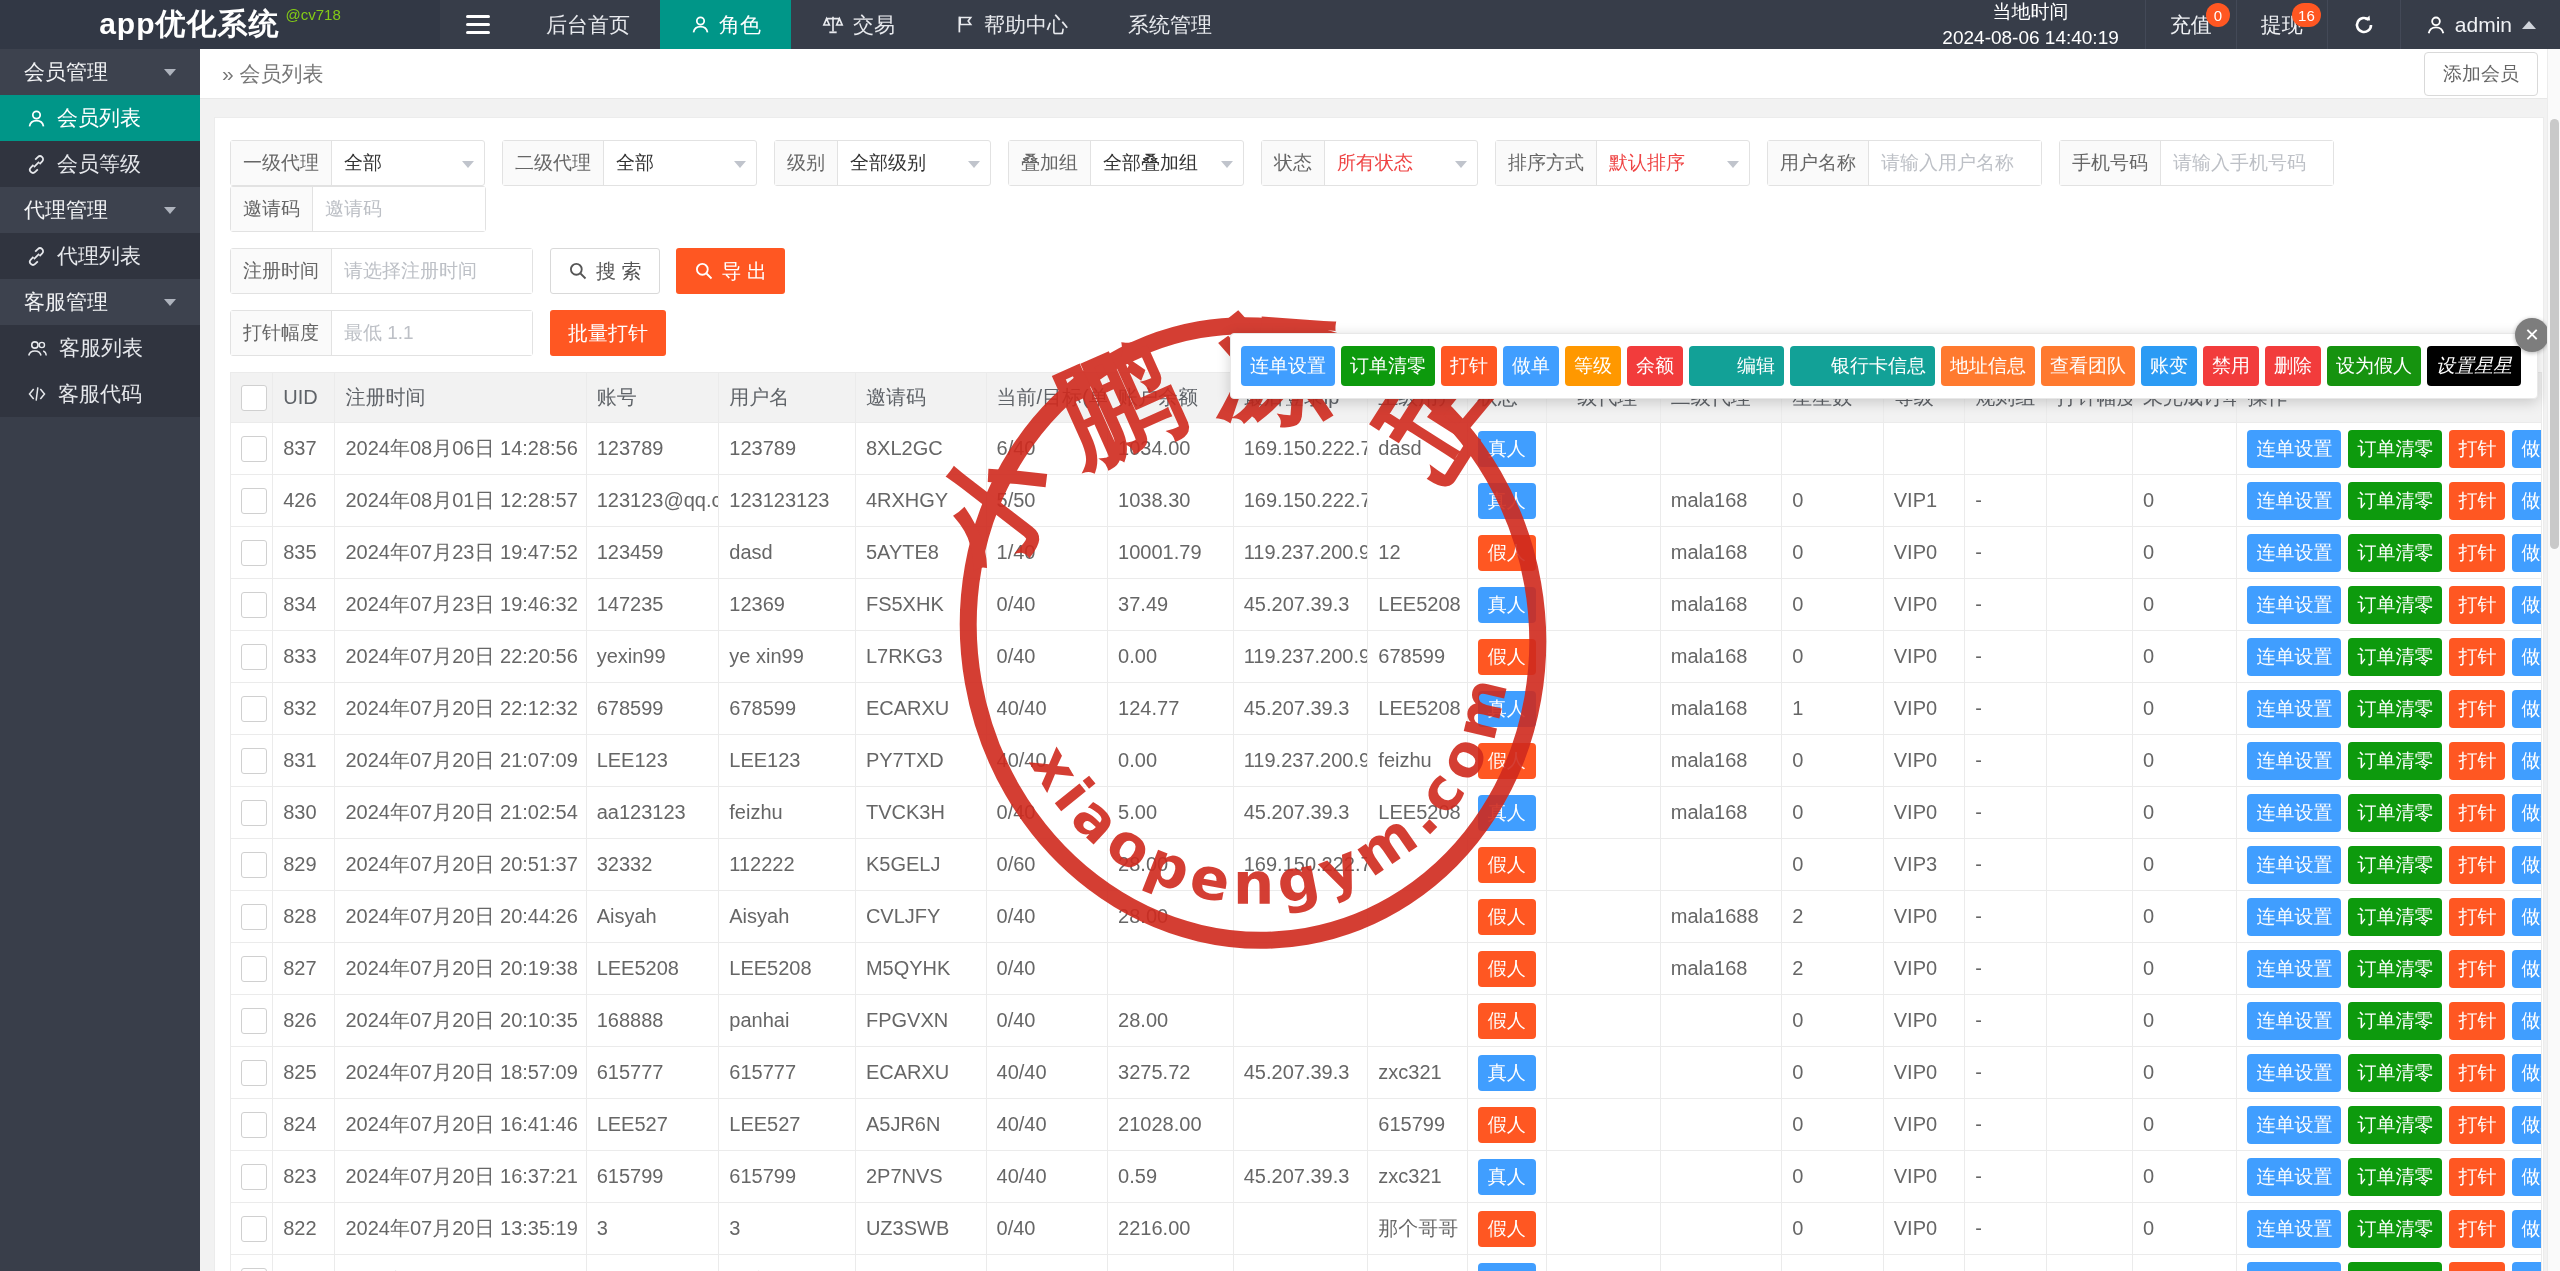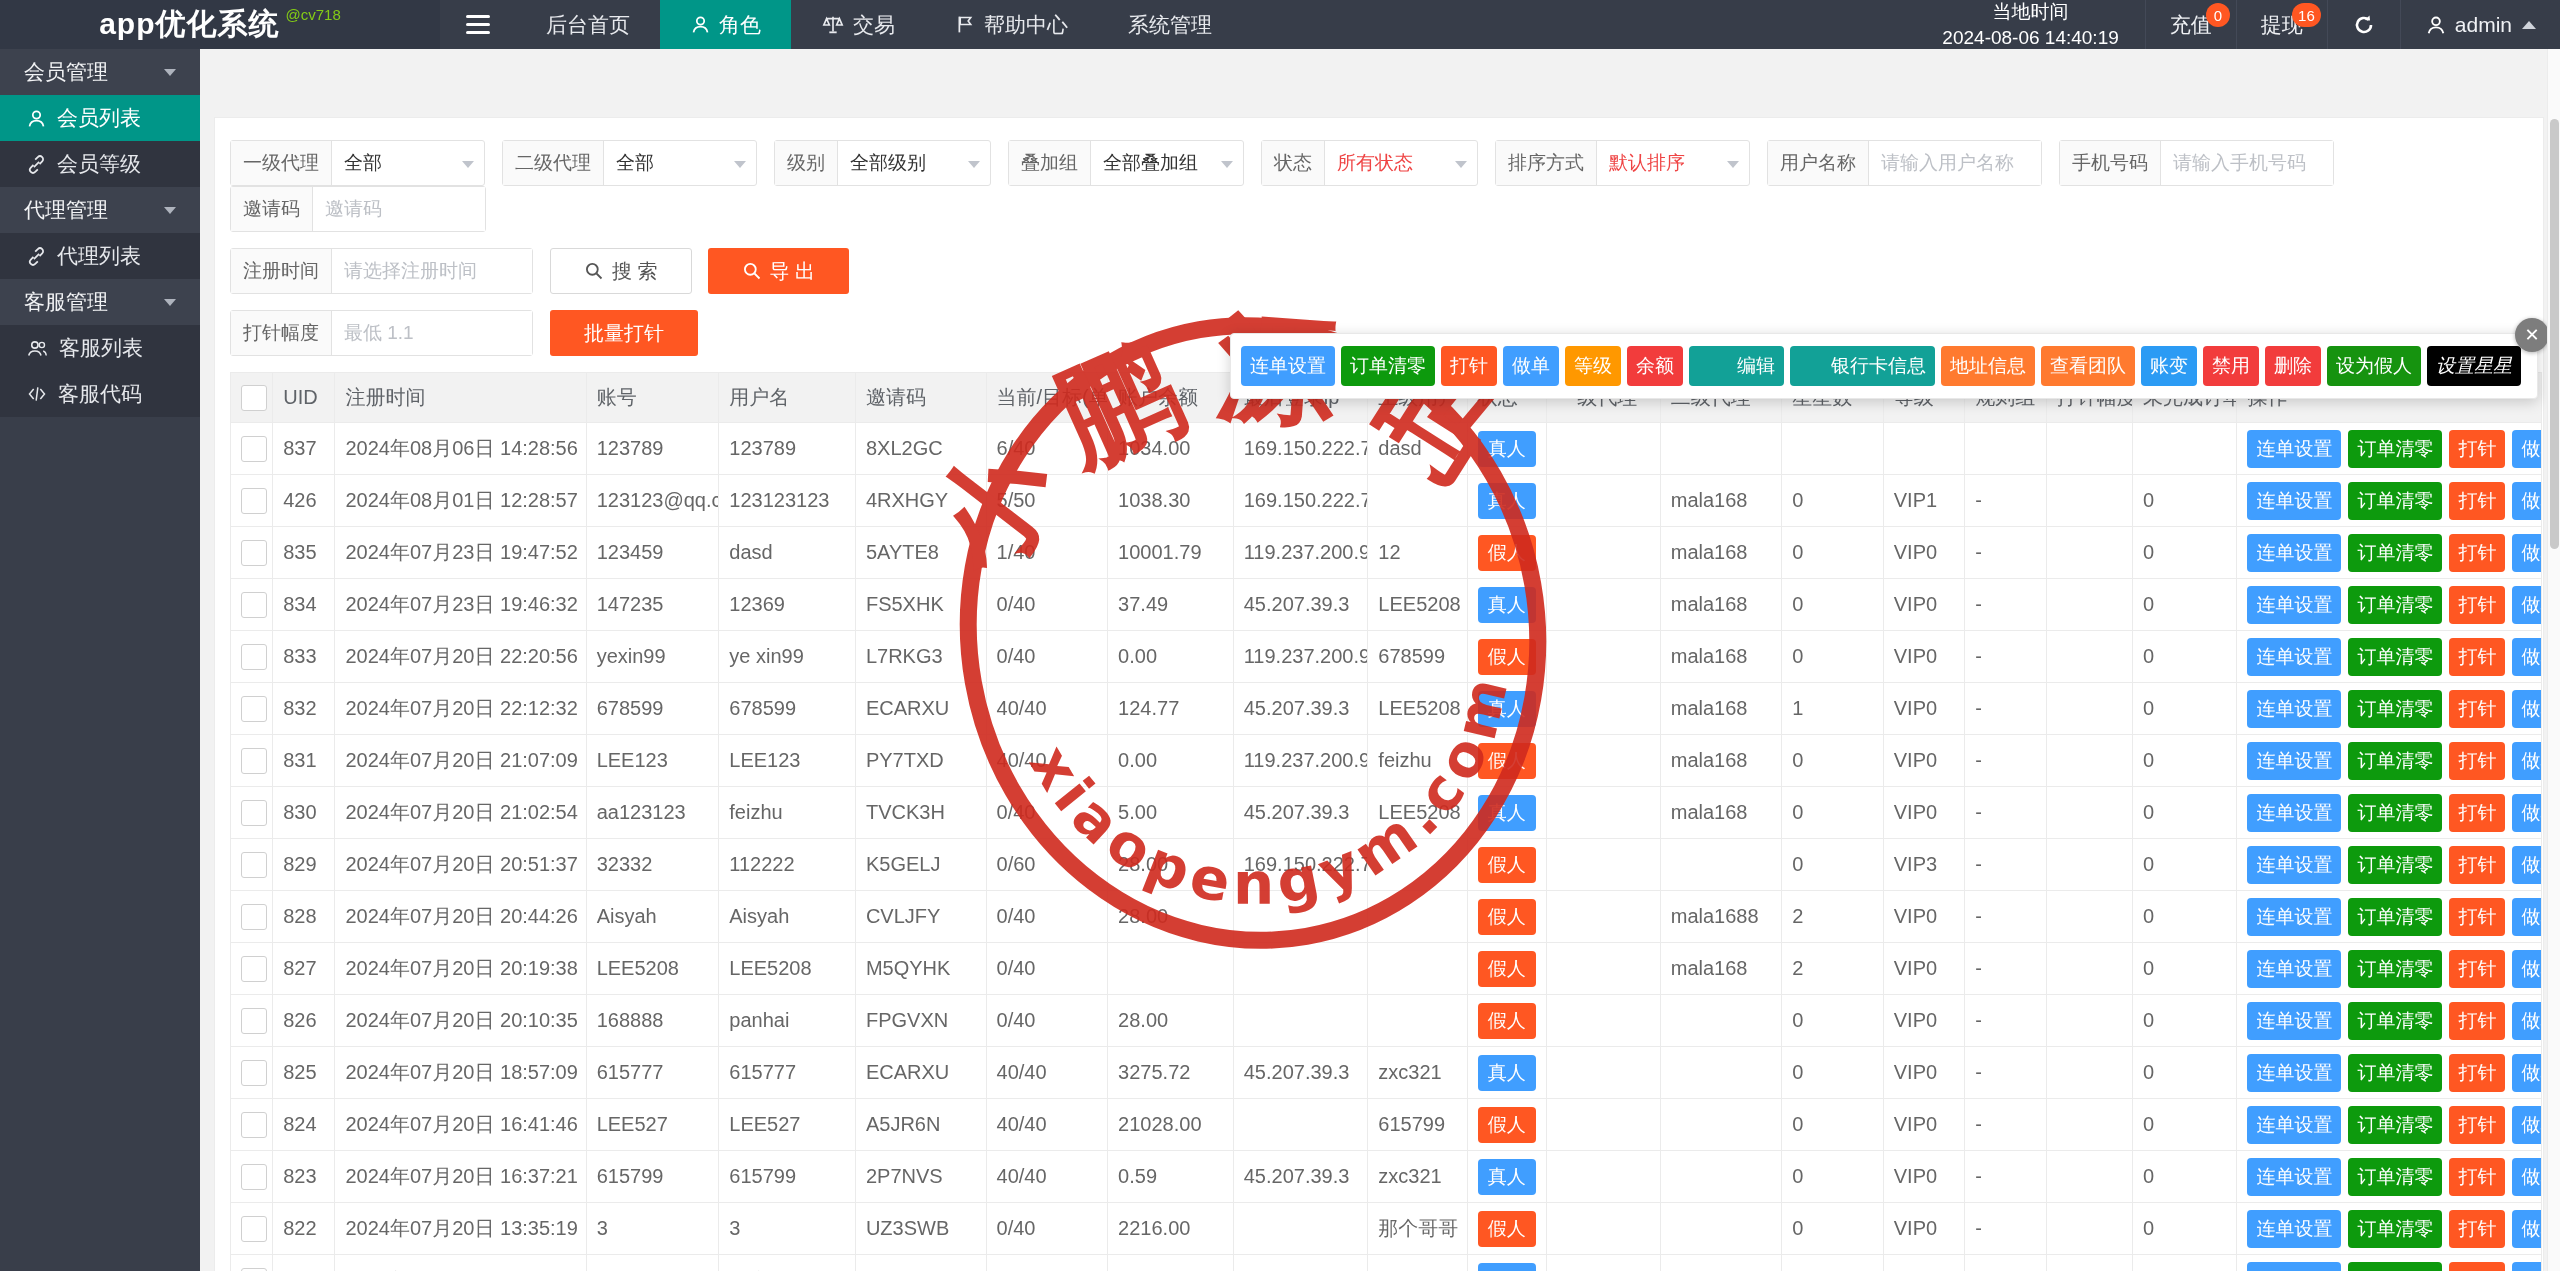--- a/index.html
+++ b/index.html
@@ -58,21 +58,21 @@
   .flabel { display:flex; align-items:center; padding:0 12px; background:#fafafa;
     border-right:1px solid #e2e2e2; color:#666; font-size:19px; white-space:nowrap; }
   .fselect { position:relative; width:152px; display:flex; align-items:center;
     padding:0 30px 0 12px; font-size:19px; color:#333; cursor:pointer; }
   .fselect.ph { color:#ef4444; }
   .fselect .caret { position:absolute; right:10px; top:20px; width:0; height:0;
     border-left:6px solid transparent; border-right:6px solid transparent; border-top:7px solid #c0c4cc; }
   .finput { width:172px; border:0; outline:0; font-size:19px; color:#333; padding:0 12px; }
   .finput::placeholder { color:#bdc0c6; }
   .finput.wide { width:200px; }
-  .btn { display:inline-flex; align-items:center; gap:8px; height:46px; padding:0 33px;
+  .btn { display:inline-flex; align-items:center; gap:8px; height:46px; padding:0 17px;
     font-size:20px; border-radius:3px; cursor:pointer; border:1px solid transparent; }
   .btn-plain { background:#fff; border-color:#d9d9d9; color:#555; }
   .btn-orange { background:#ff5722; color:#fff; }
 
   
   table { width:2312px; border-collapse:collapse; table-layout:fixed; }
   th, td { border:1px solid #ebebeb; height:52px; padding:0 10px; font-size:20px;
     text-align:left; white-space:nowrap; overflow:hidden; font-weight:normal; }
   th { background:#f2f2f2; color:#5f6368; height:50px; }
   td { color:#666; }
@@ -239,20 +239,27 @@
       <span class="icon">
         <svg width="22" height="20" viewBox="0 0 24 24">
           <path d="M8 6 3 12l5 6M16 6l5 6-5 6M13 4l-2 16" fill="none" stroke="currentColor" stroke-width="1.8"></path>
         </svg>
       </span>
       <span>客服代码</span>
     </div>
   </aside>
 
 <div class="main">
+  <div class="crumbbar">
+    <span class="crumb">
+      <span>»</span>
+      <span>会员列表</span>
+    </span>
+    <button class="add-btn">添加会员</button>
+  </div>
 
   <div class="card">
     <div class="frow" id="filter-row1">
         <div class="fgroup">
           <span class="flabel">一级代理</span>
           <div class="fselect">全部<span class="caret"></span></div>
         </div>
         <div class="fgroup">
           <span class="flabel">二级代理</span>
           <div class="fselect">全部<span class="caret"></span></div>

